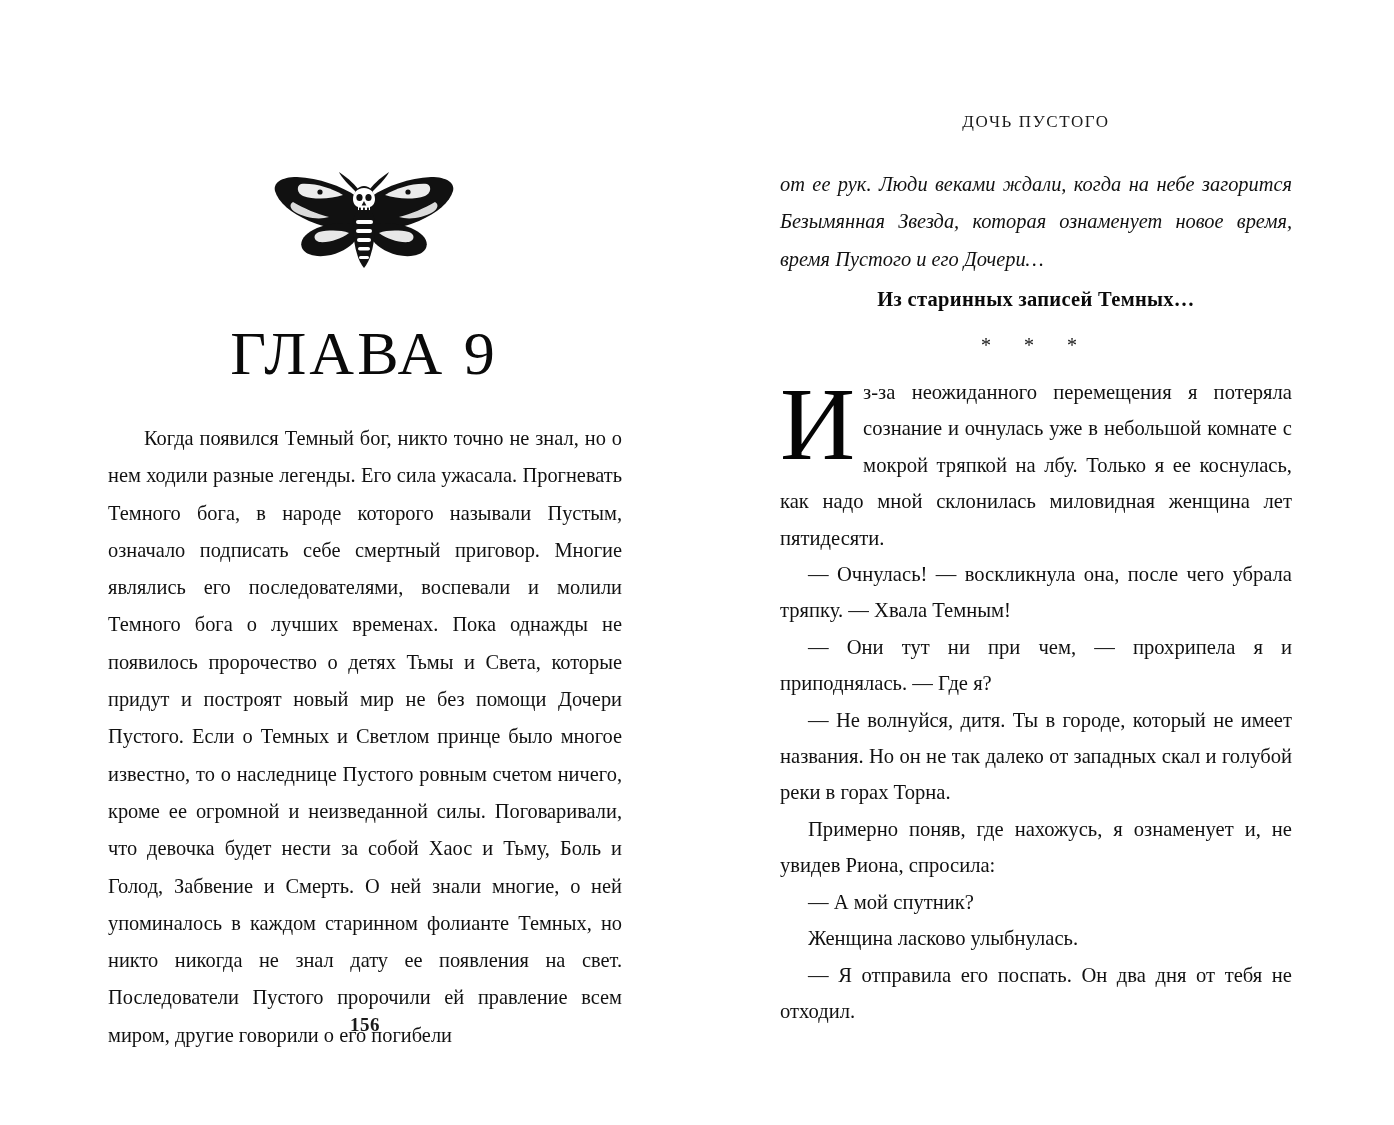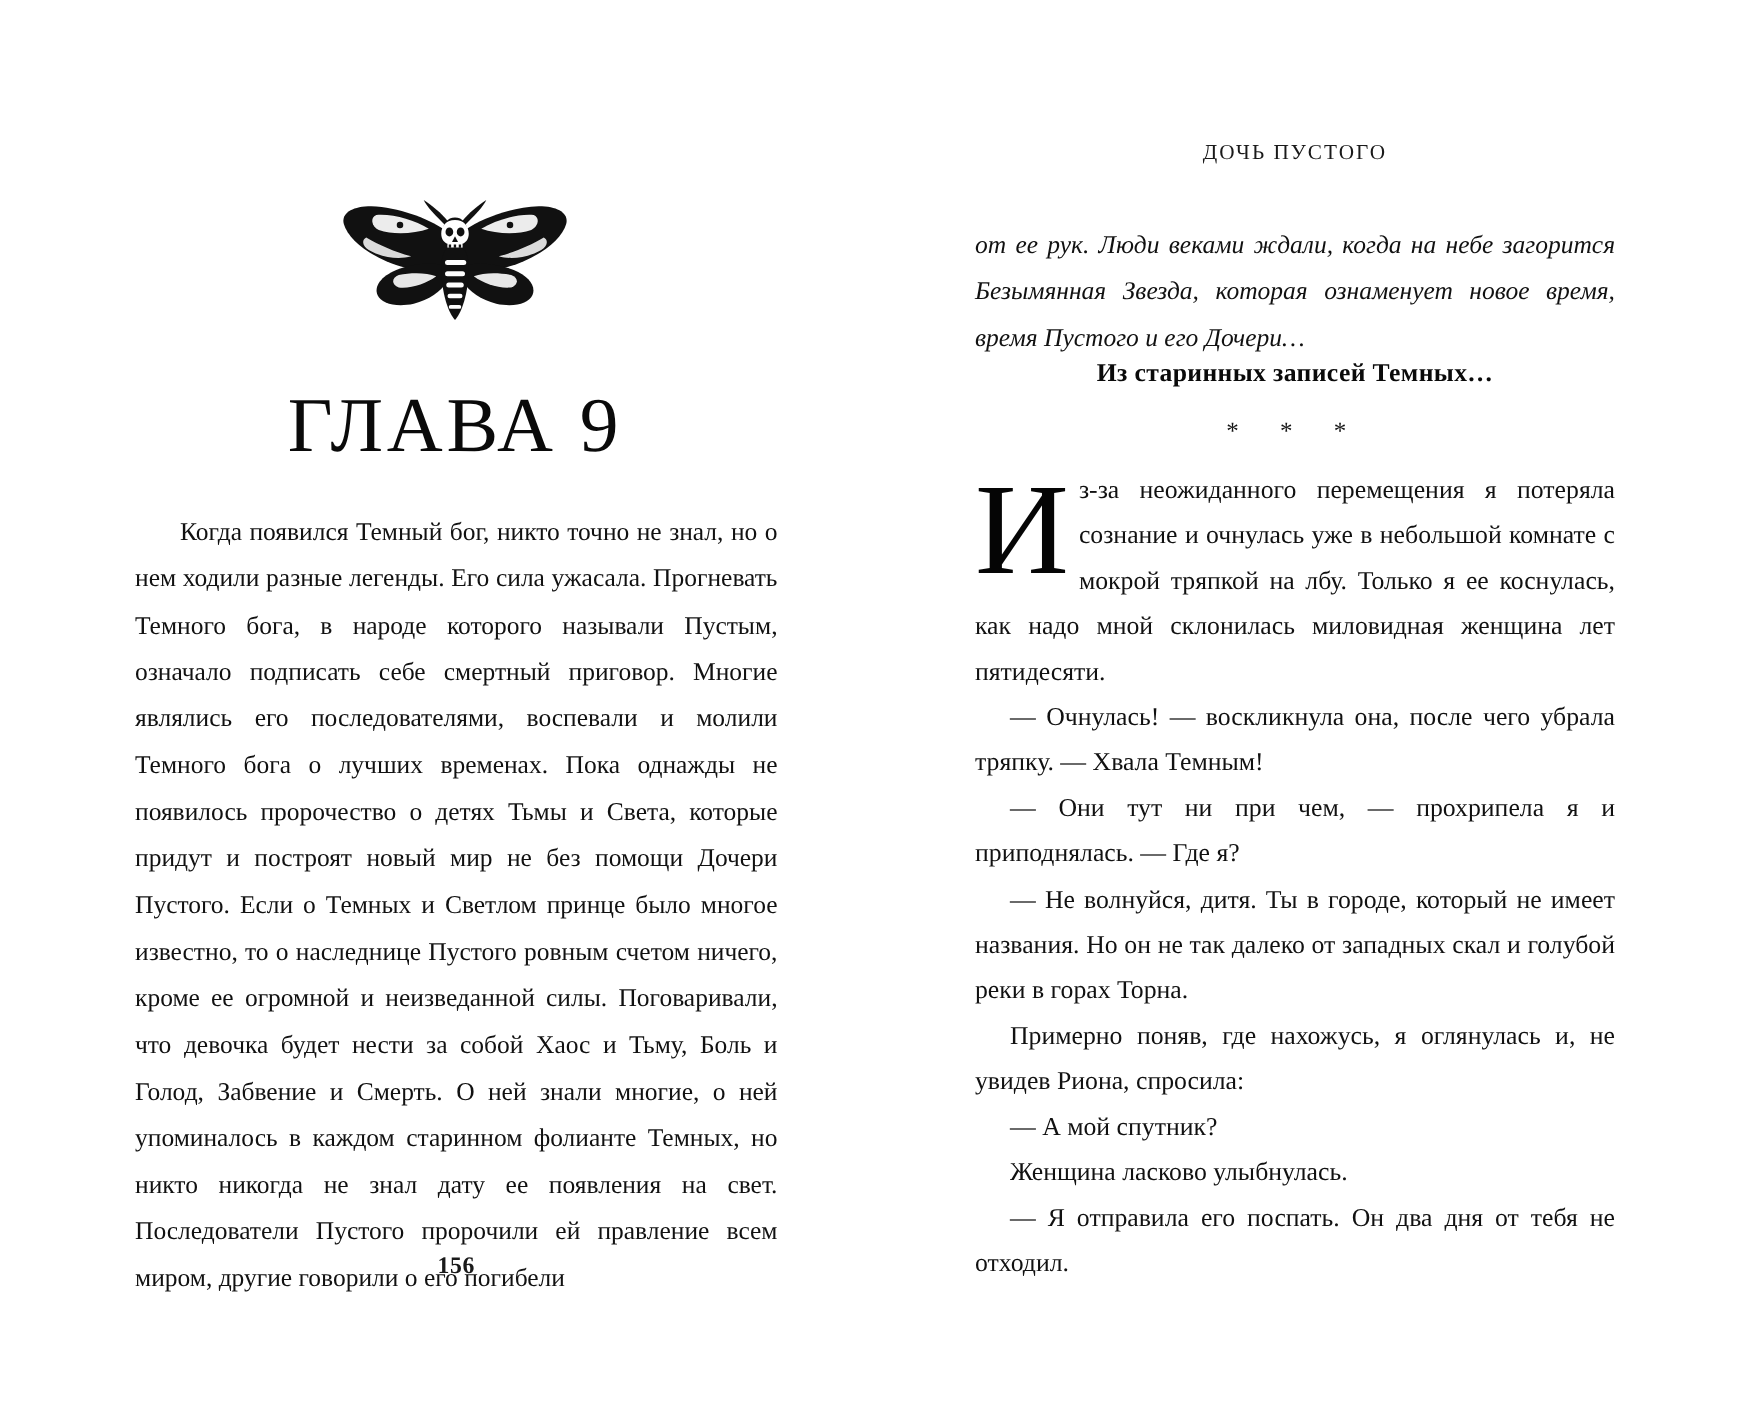--- a/index.html
+++ b/index.html
@@ -19,21 +19,21 @@
   .spread {
     position: absolute;
     inset: 0;
     display: block;
   }
 
   
   .page-left {
     position: absolute;
     left: 0;
-    top: 4px;
+    top: 16px;
     width: 697px;
     height: 949px;
   }
 
   .moth-wrap {
     position: absolute;
     left: 108px;
     top: 152px;
     width: 512px;
     text-align: center;
@@ -113,21 +113,20 @@
   .epigraph {
     position: absolute;
     left: 83px;
     top: 150px;
     width: 512px;
     font-style: italic;
     font-size: 20.4px;
     line-height: 37.3px;
     text-align: justify;
     color: #111111;
-    margin-top: 12px;
   }
   .epigraph p { margin: 0; text-indent: 0; }
 
   .attribution {
     position: absolute;
     left: 83px;
     top: 268px;
     width: 512px;
     text-align: center;
     font-weight: bold;
@@ -251,21 +250,21 @@
 
     <div class="attribution">Из старинных записей Темных…</div>
 
     <div class="asterisks">*   *   *</div>
 
     <div class="body-right">
       <p class="flush"><span class="dropcap">И</span><span>з-за неожиданного перемещения я потеряла сознание и очнулась уже в небольшой комнате с мокрой тряпкой на лбу. Только я ее коснулась, как надо мной склонилась миловидная женщина лет пятидесяти.</span></p>
       <p>— Очнулась! — воскликнула она, после чего убрала тряпку. — Хвала Темным!</p>
       <p>— Они тут ни при чем, — прохрипела я и приподнялась. — Где я?</p>
       <p>— Не волнуйся, дитя. Ты в городе, который не имеет названия. Но он не так далеко от западных скал и голубой реки в горах Торна.</p>
-      <p>Примерно поняв, где нахожусь, я оглянулась и, не увидев Риона, спросила:</p>
+      <p>Примерно поняв, где нахожусь, я ознаменует и, не увидев Риона, спросила:</p>
       <p>— А мой спутник?</p>
       <p>Женщина ласково улыбнулась.</p>
       <p>— Я отправила его поспать. Он два дня от тебя не отходил.</p>
     </div>
 
   </div>
 
 </div>
 
 </body></html>

